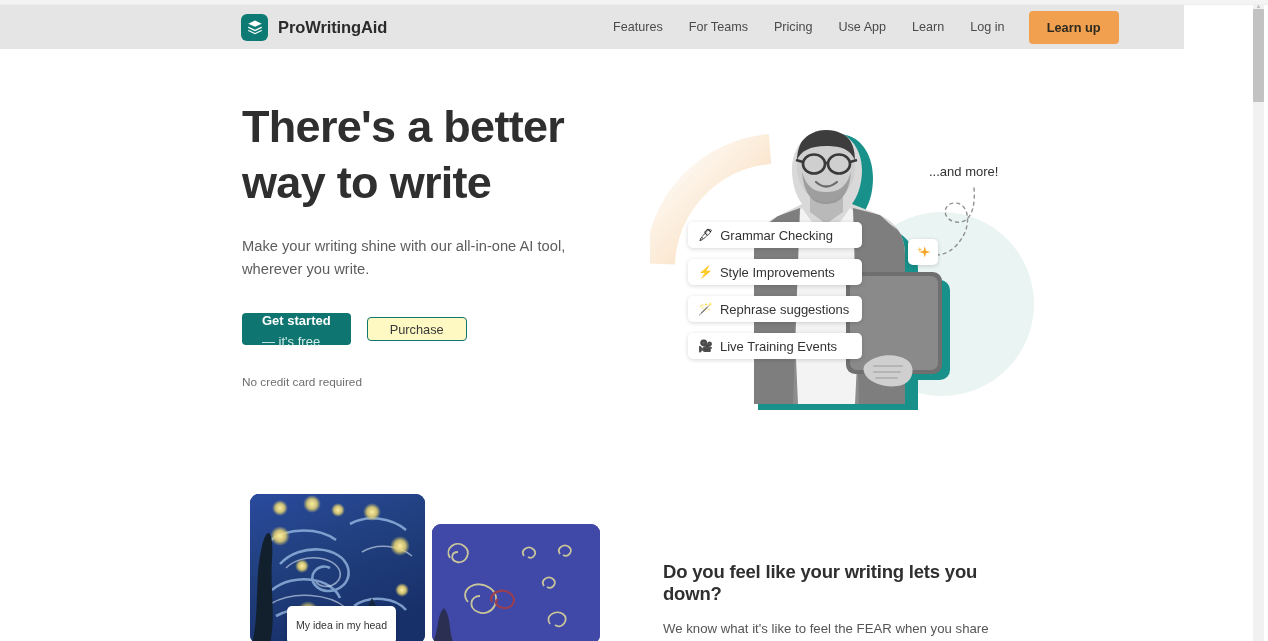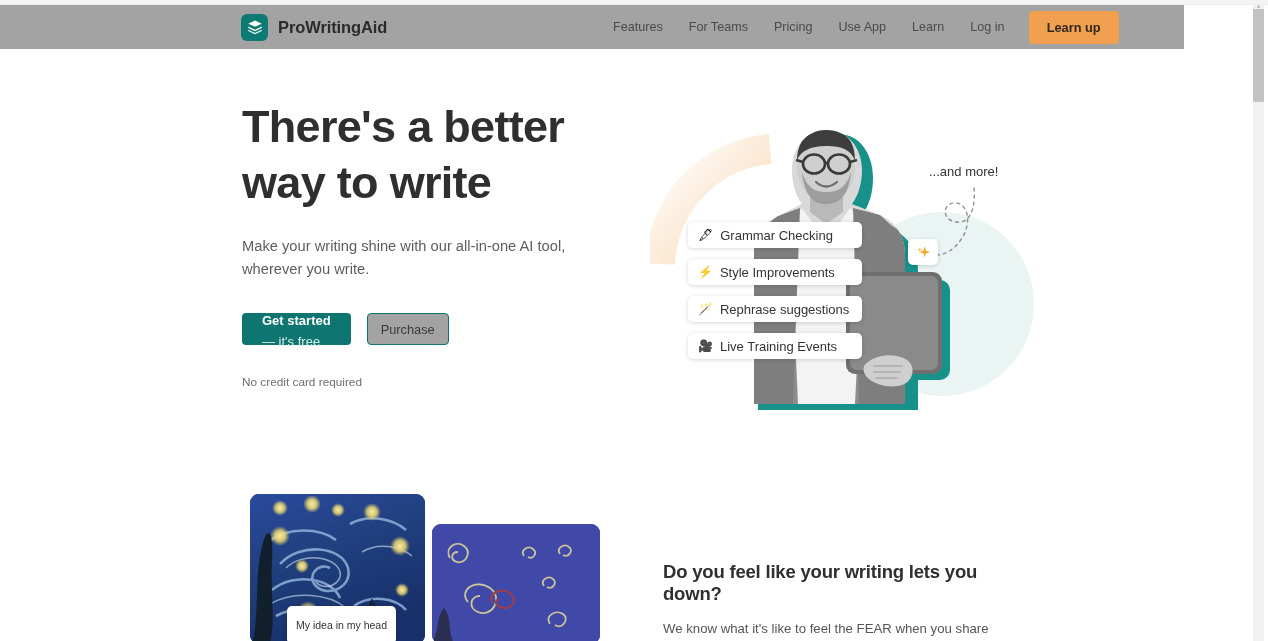--- a/index.html
+++ b/index.html
@@ -57,21 +57,21 @@
   }
 
   
   .header {
     position: absolute;
     top: 5px; left: 0;
     width: 1184px;
     height: 44px;
     display: flex;
     align-items: center;
-    background: #a3a3a3;
+    background: #e5e5e5;
   }
 
   .brand {
     position: absolute;
     left: 241px;
     display: flex;
     align-items: center;
     gap: 10px;
     cursor: pointer;
   }
@@ -172,25 +172,25 @@
   .btn-primary .lbl {
     color: #ffffff;
     font-size: 13px;
     font-weight: bold;
   }
   .btn-primary .sub {
     color: #d6ece9;
     font-size: 13px;
   }
   .btn-outline {
-    background: #a3a3a3;
+    background: #fef9c3;
     border: 1px solid #0f7570;
     border-radius: 4px;
-    height: 32px;
-    padding: 0 13px;
+    height: 24px;
+    padding: 0 22px;
     color: #3a3a3a;
     font-size: 12.8px;
     cursor: pointer;
     font-family: "Liberation Sans", sans-serif;
   }
 
   .hero-note {
     margin-top: 30px;
     font-size: 11.8px;
     color: #6e6e6e;

